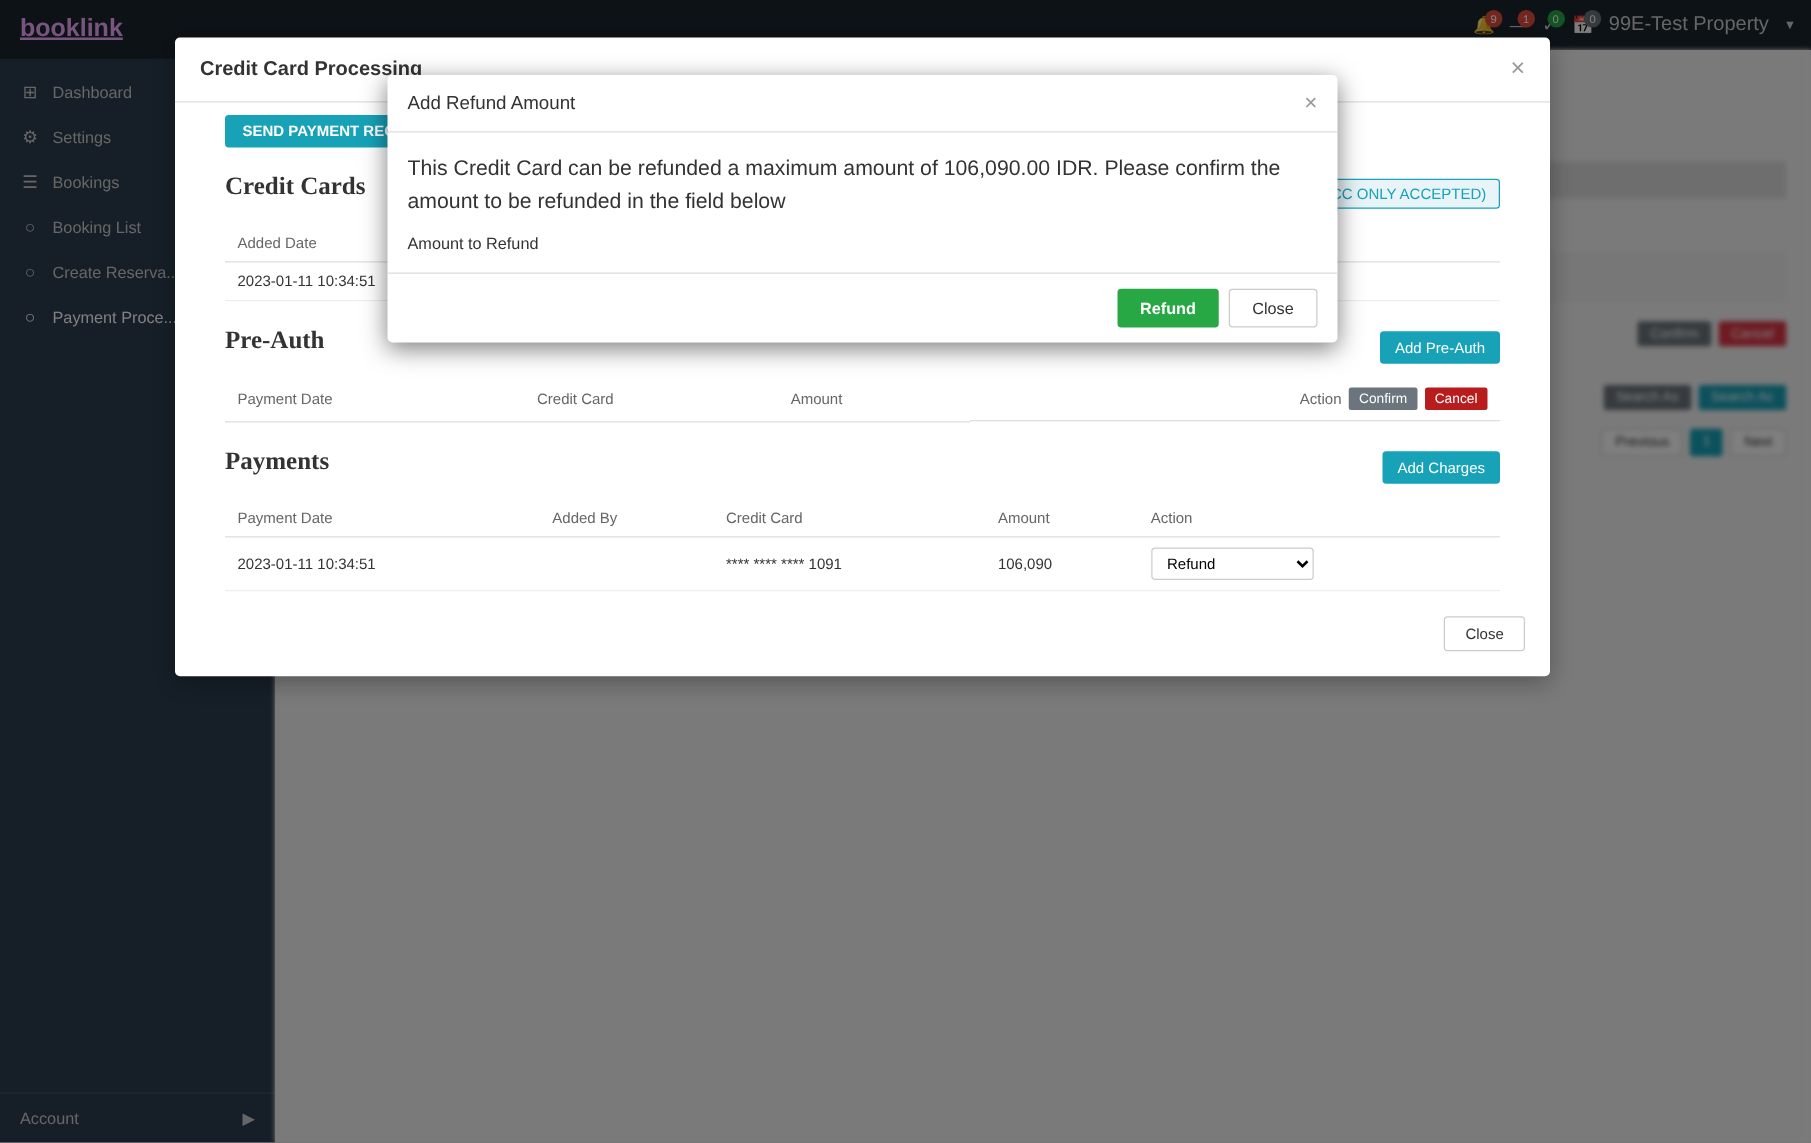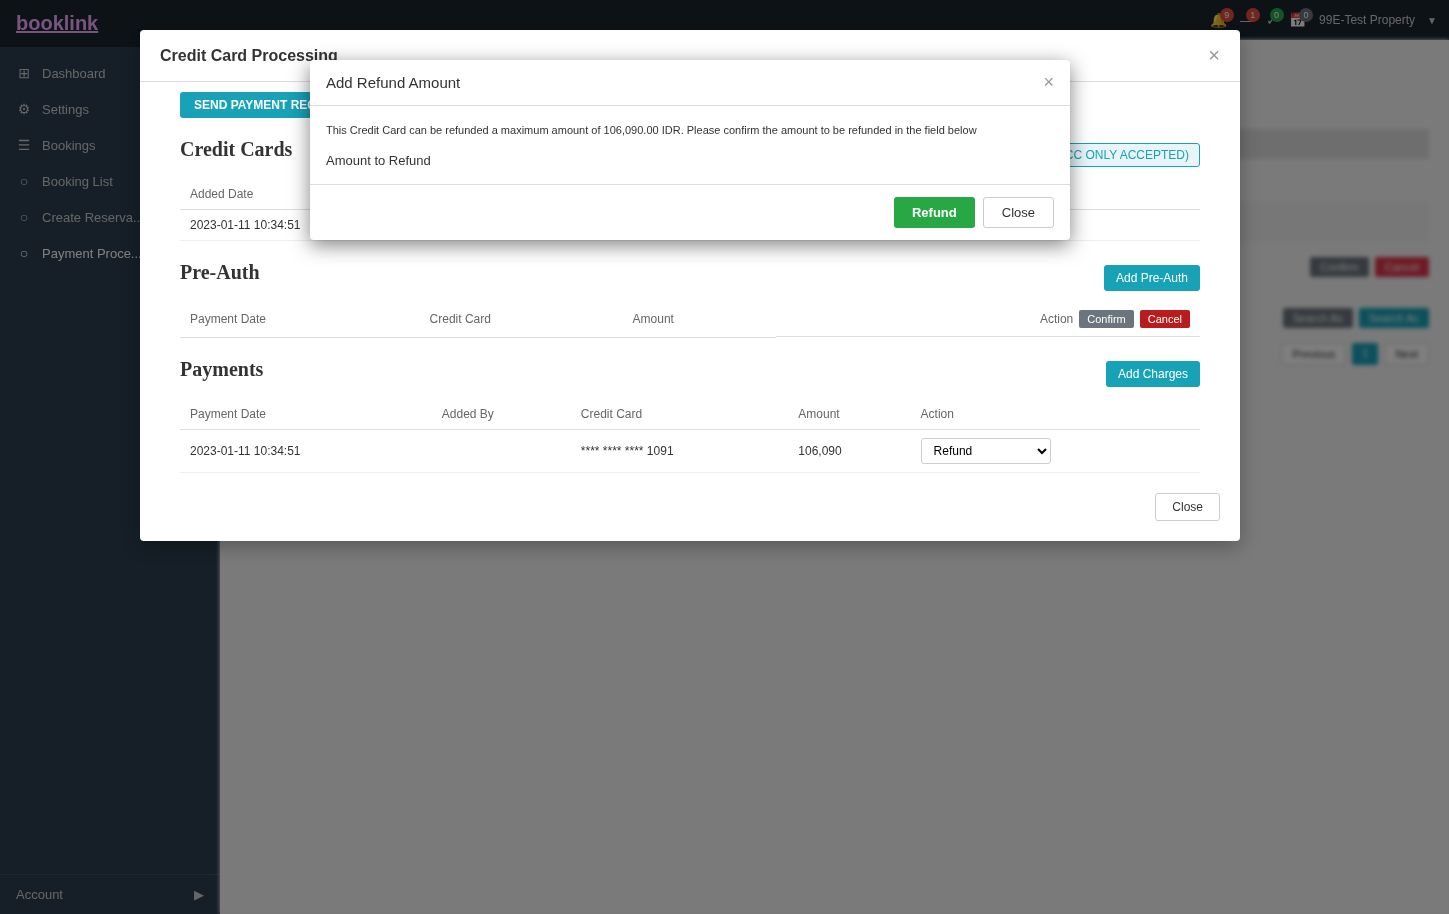--- a/index.html
+++ b/index.html
@@ -16,21 +16,21 @@
     .sidebar-item { display: flex; align-items: center; gap: 10px; padding: 10px 16px; color: #ccc; cursor: pointer; font-size: 13px; }
     .sidebar-item.active { color: white; }
     .sidebar-item .icon { width: 16px; text-align: center; font-size: 14px; }
     .sidebar-footer { padding: 12px 16px; border-top: 1px solid #3d5166; }
     .sidebar-footer-item { display: flex; align-items: center; gap: 8px; color: #ccc; cursor: pointer; justify-content: space-between; }
 
     
     .topbar { position: absolute; top: 0; left: 220px; right: 0; height: 40px; background: #1a252f; display: flex; align-items: center; justify-content: flex-end; padding: 0 12px; gap: 12px; }
     .topbar-icon { color: #ccc; font-size: 14px; position: relative; cursor: pointer; }
     .topbar-badge { position: absolute; top: -4px; right: -6px; background: #e74c3c; color: white; border-radius: 50%; width: 14px; height: 14px; font-size: 9px; display: flex; align-items: center; justify-content: center; }
-    .topbar-property { color: #ccc; font-size: 12px; }
+    .topbar-property { color: #ccc; font-size: 16px; }
     .topbar-arrow { color: #ccc; font-size: 10px; cursor: pointer; }
 
     
     .main-content { position: absolute; top: 40px; left: 220px; right: 0; bottom: 0; overflow: auto; background: #f5f5f5; }
 
     .send-payment-btn { background: #17a2b8; color: white; border: none; padding: 6px 14px; font-size: 12px; cursor: pointer; border-radius: 3px; margin: 10px 20px; font-weight: bold; }
 
     .credit-cards-section { padding: 10px 20px; }
     .section-title { font-size: 20px; font-weight: bold; color: #333; margin-bottom: 10px; font-family: Liberation Serif, serif; }
     .data-table { width: 100%; border-collapse: collapse; }
@@ -60,21 +60,21 @@
     .cc-modal-close { background: none; border: none; font-size: 20px; cursor: pointer; color: #999; }
 
     .cc-modal-body { padding: 0 20px 20px; }
 
     
     .refund-modal { position: fixed; top: 60px; left: 310px; width: 760px; background: white; z-index: 200; border-radius: 4px; box-shadow: 0 5px 20px rgba(0,0,0,0.5); }
     .refund-modal-header { padding: 12px 16px; border-bottom: 1px solid #ddd; display: flex; justify-content: space-between; align-items: center; }
     .refund-modal-title { font-size: 15px; font-weight: normal; color: #333; }
     .refund-modal-close { background: none; border: none; font-size: 18px; cursor: pointer; color: #999; }
     .refund-modal-body { padding: 16px; }
-    .refund-description { font-size: 11px; color: #333; margin-bottom: 14px; line-height: 1.5; }
+    .refund-description { font-size: 17px; color: #333; margin-bottom: 14px; line-height: 1.5; }
     .refund-label { font-size: 13px; color: #333; margin-bottom: 6px; }
     .refund-input-wrapper { position: relative; }
     .refund-input { width: 100%; padding: 8px 12px; border: 2px solid #e74c3c; border-radius: 3px; font-size: 14px; outline: none; }
     .refund-modal-footer { padding: 12px 16px; border-top: 1px solid #ddd; display: flex; justify-content: flex-end; gap: 8px; }
     .refund-btn { background: #28a745; color: white; border: none; padding: 7px 18px; font-size: 13px; cursor: pointer; border-radius: 3px; font-weight: bold; }
     .close-modal-btn { background: white; color: #333; border: 1px solid #ccc; padding: 7px 18px; font-size: 13px; cursor: pointer; border-radius: 3px; }
 
     
     .blurred { filter: blur(2px); pointer-events: none; }
 

